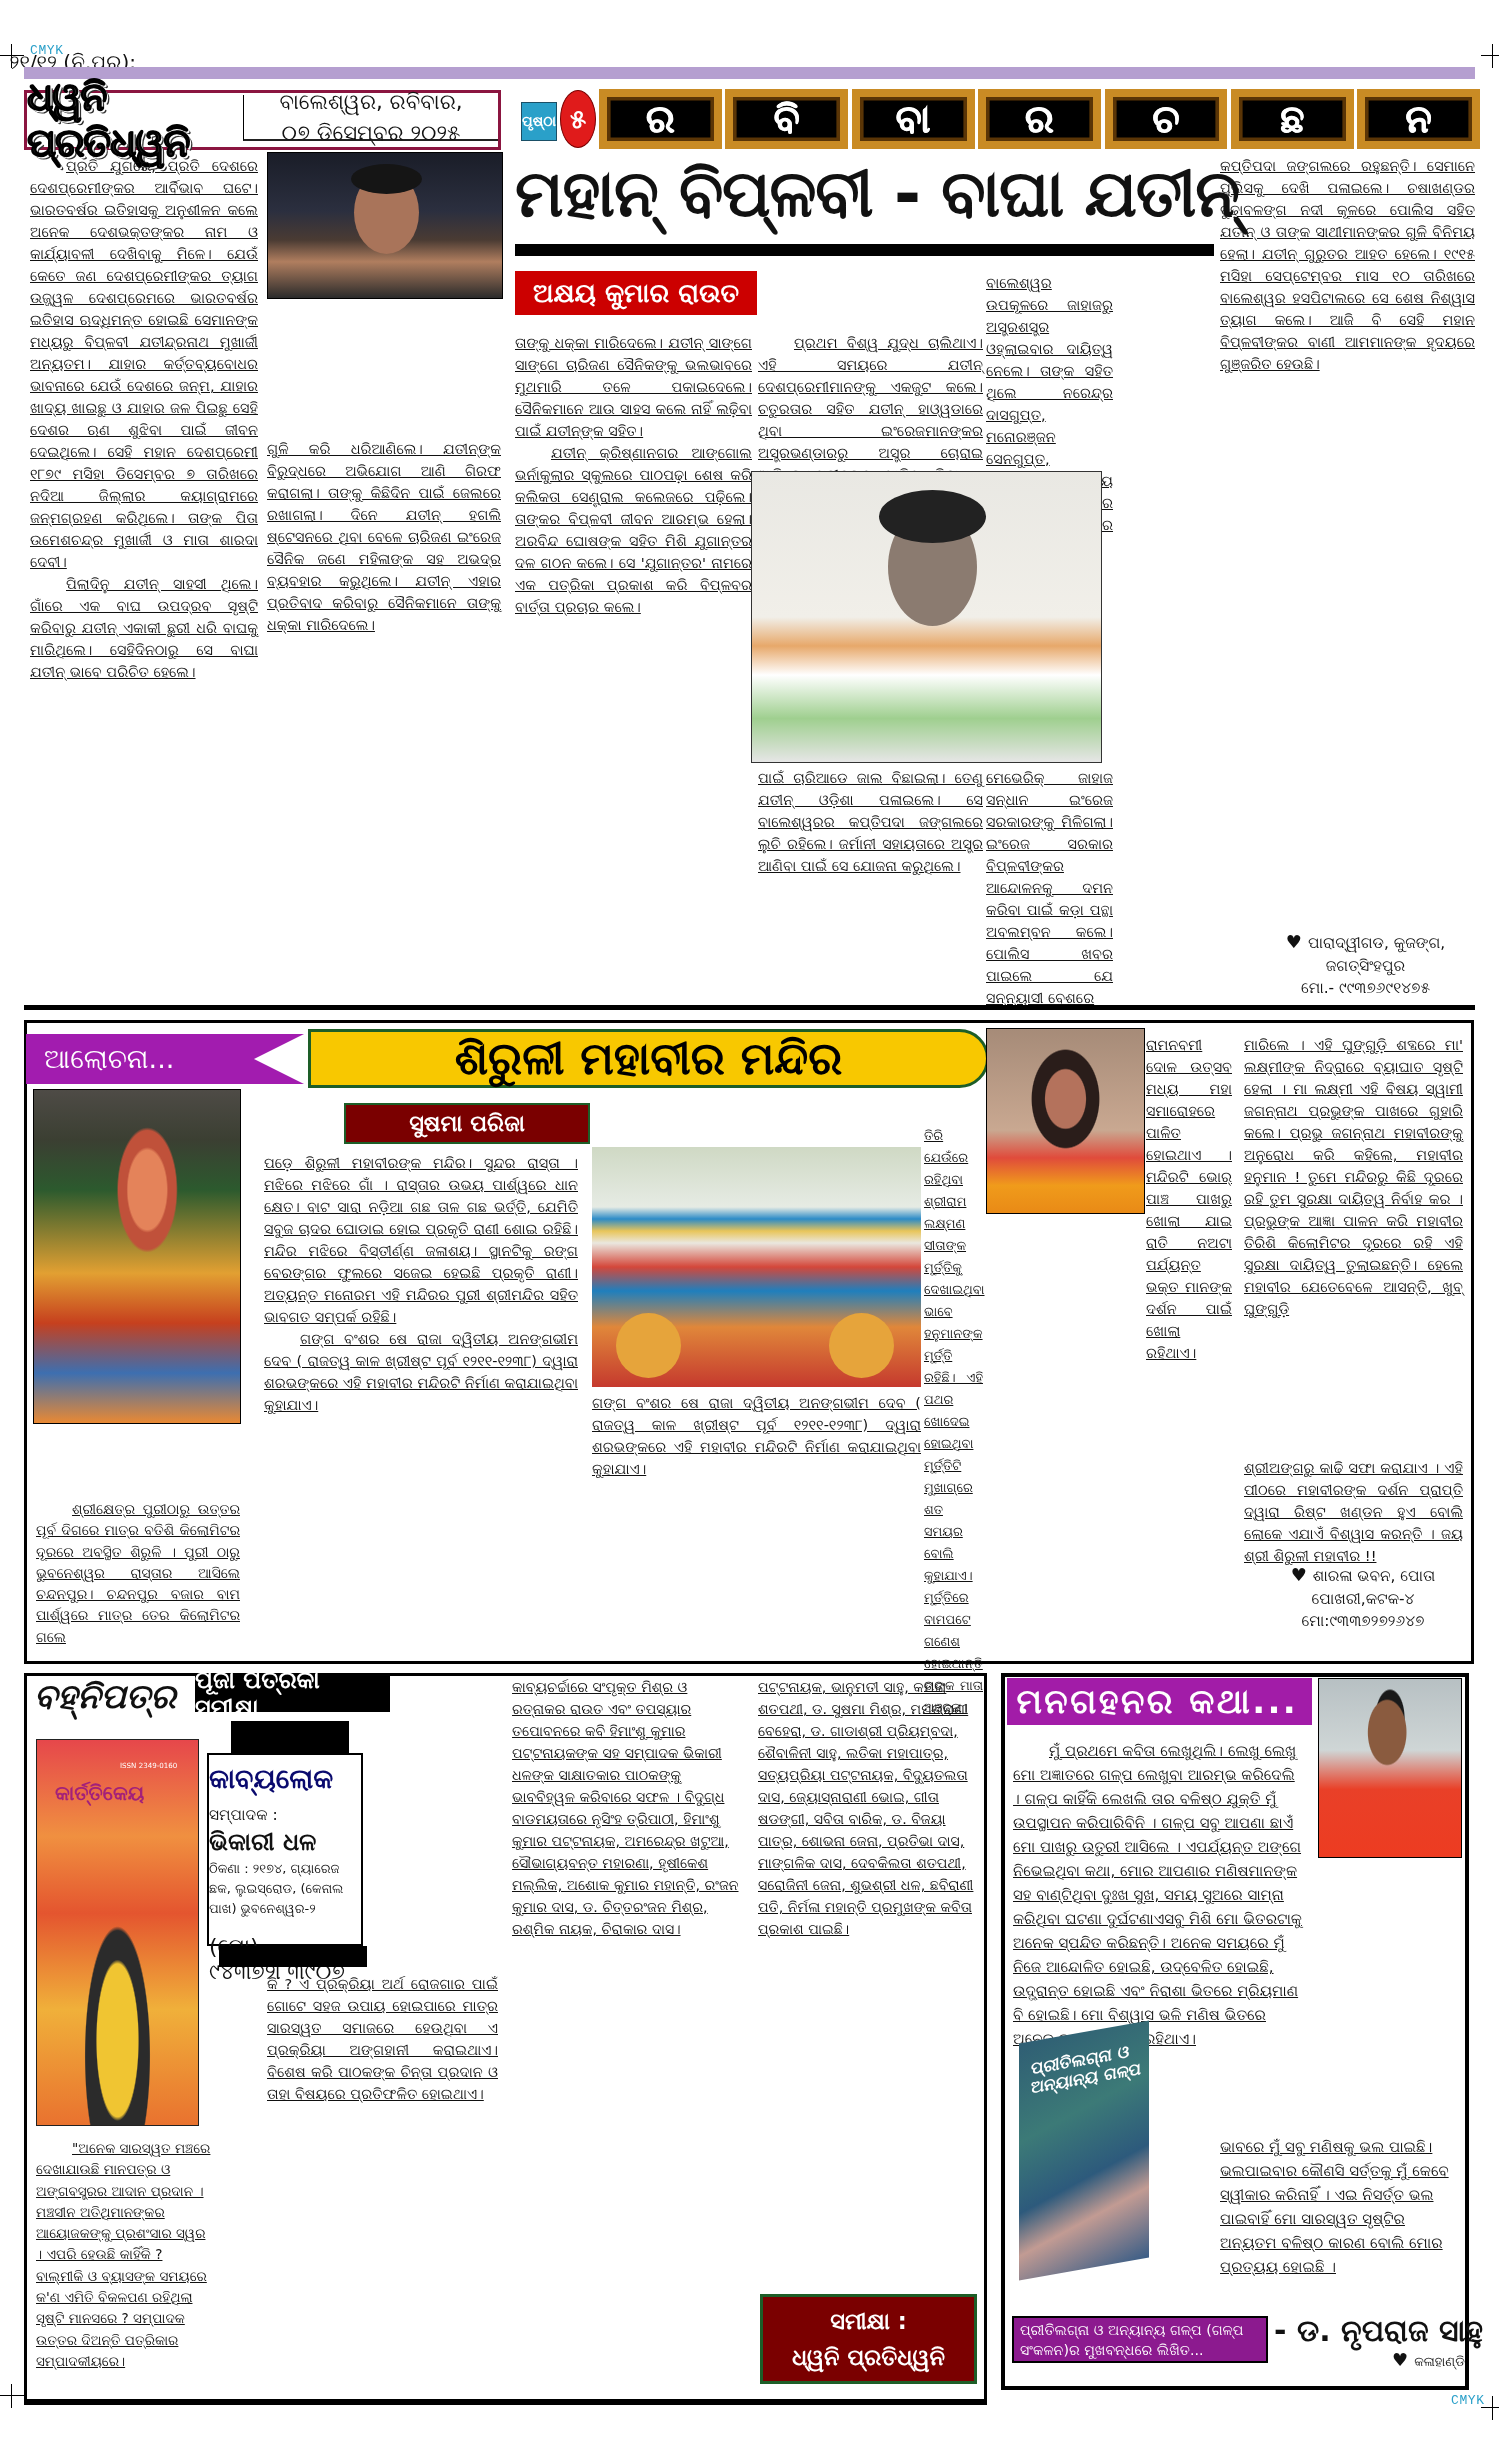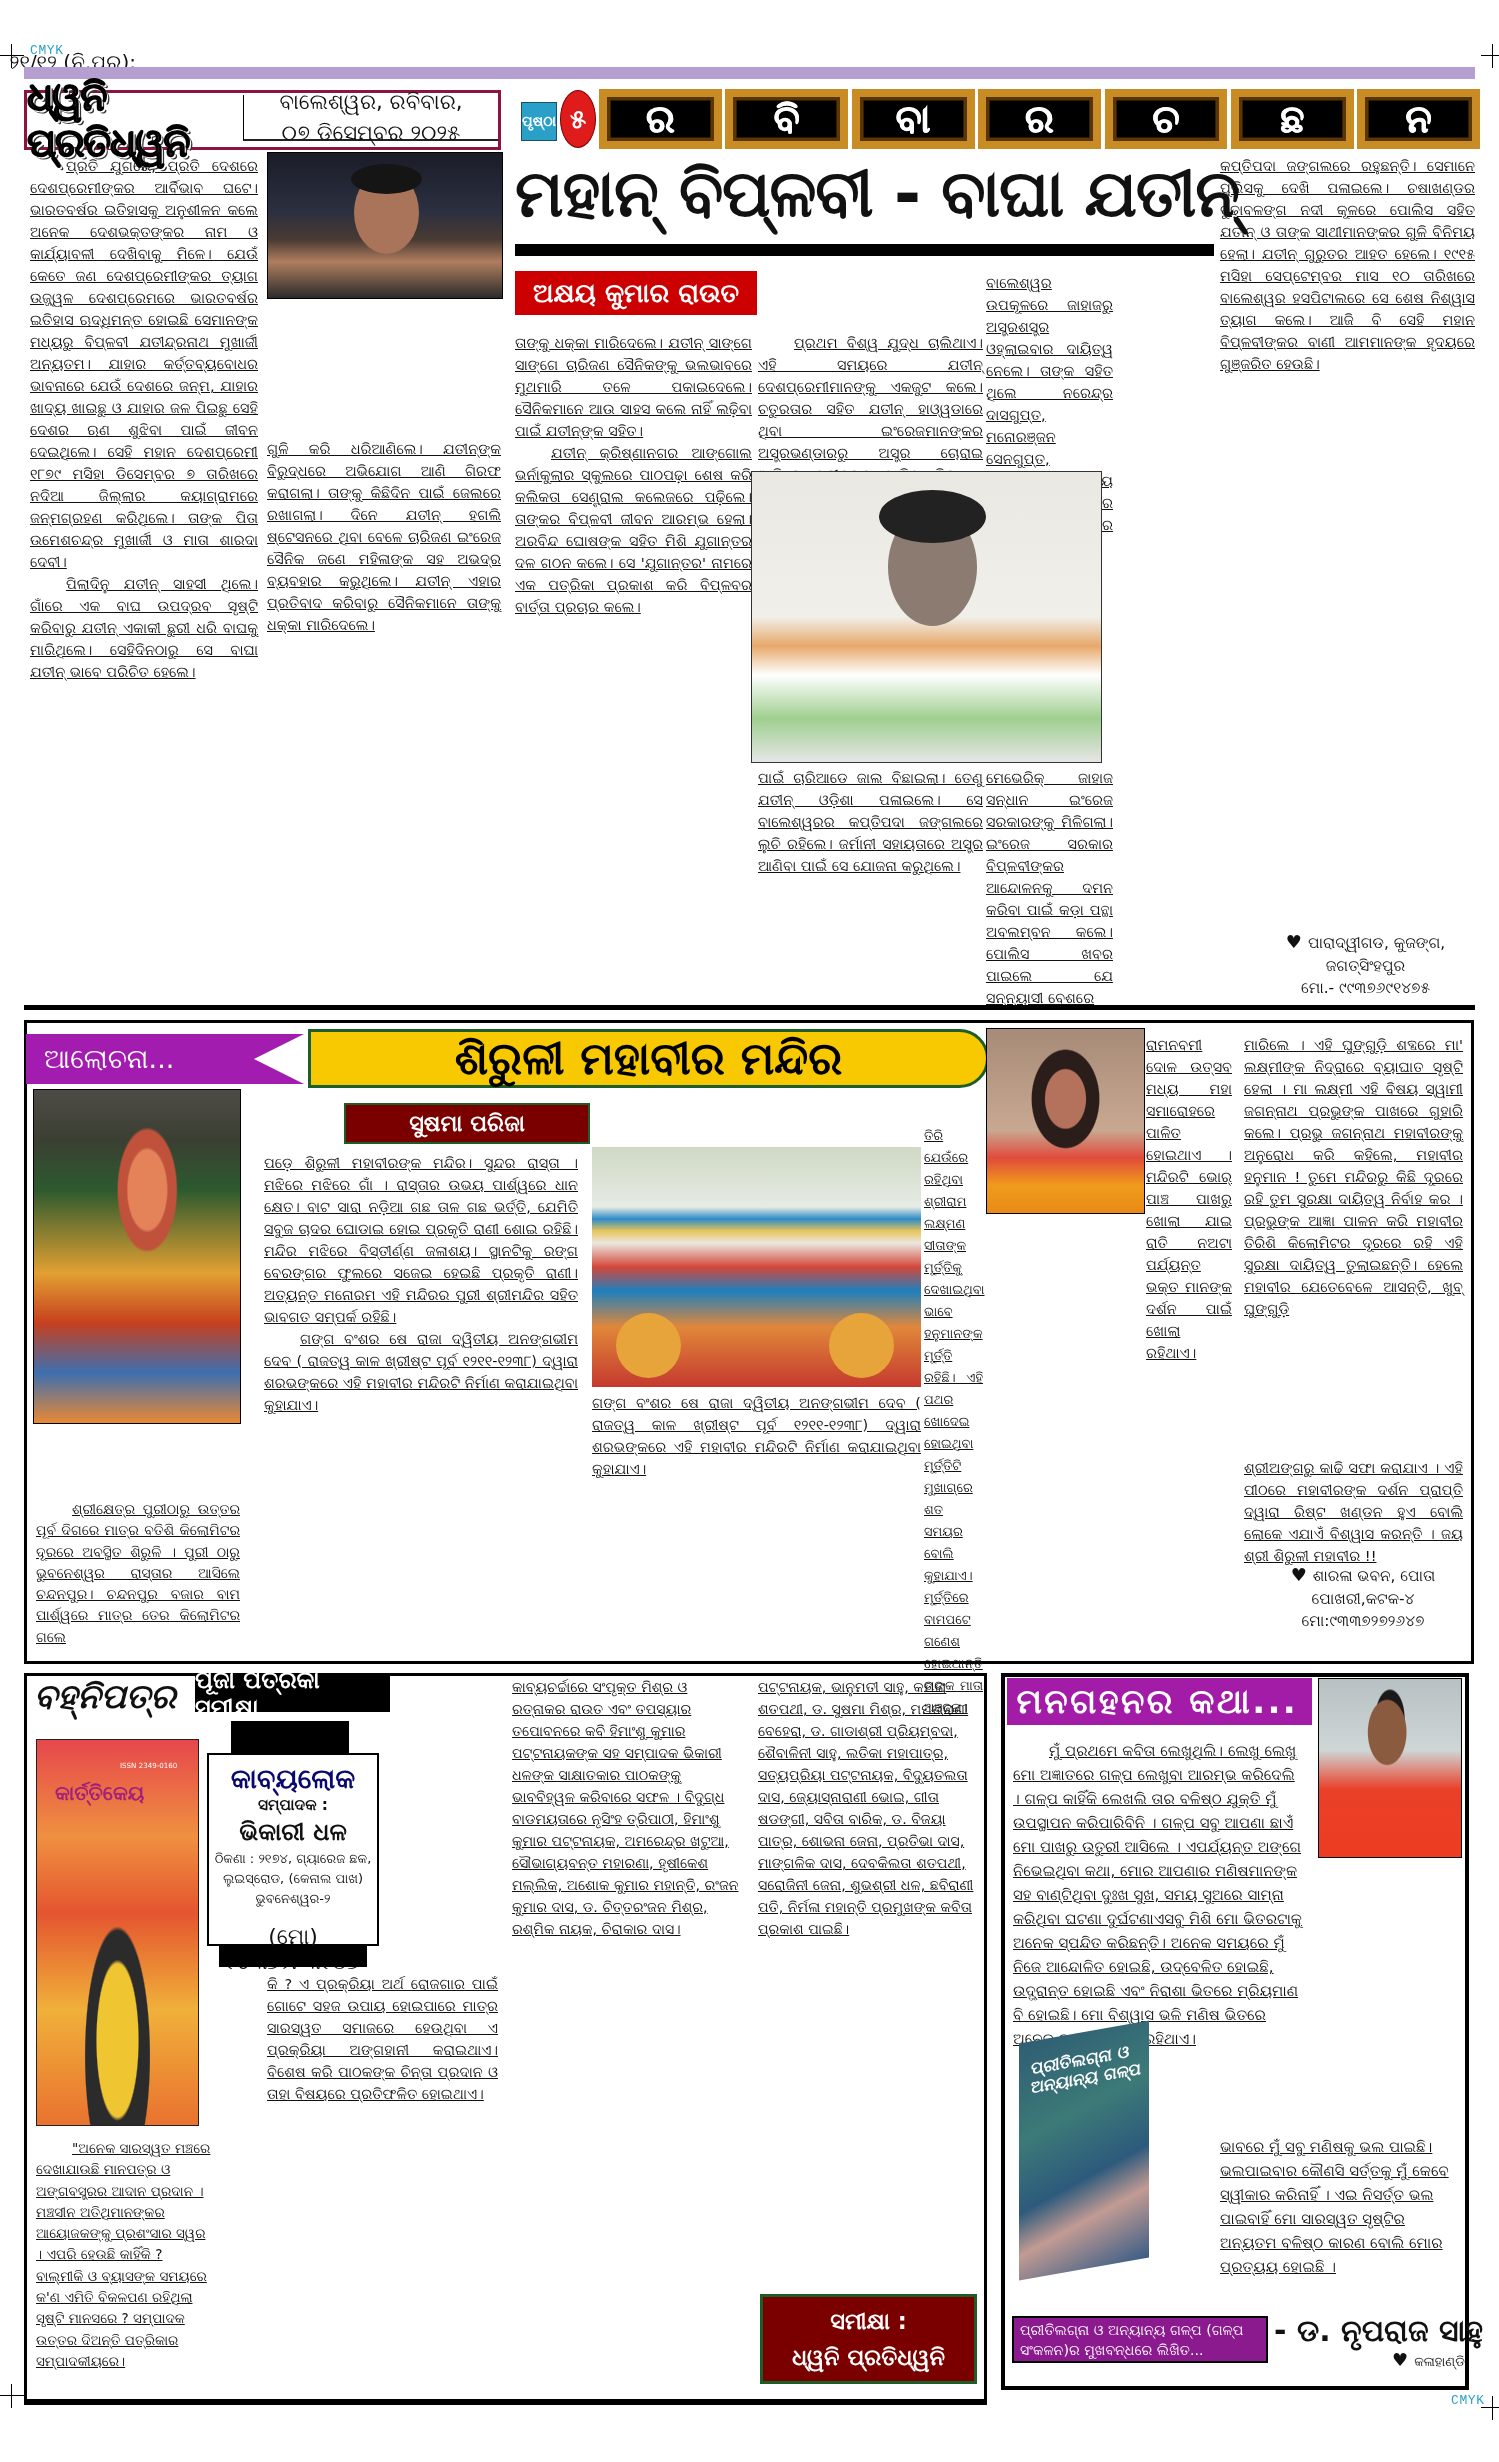--- a/index.html
+++ b/index.html
@@ -36,23 +36,23 @@
   .photo-temple{left:592px;top:1147px;width:329px;height:240px;background:linear-gradient(180deg,#cfd9c4 0%,#e6ebe4 25%,#2c8bc7 30%,#e8c55a 35%,#eae7df 40%,#d4473a 50%,#1f7fbd 60%,#e0873a 75%,#c5392e 100%);}
   .photo-lady{left:986px;top:1028px;width:157px;height:184px;background:radial-gradient(ellipse at 50% 38%,#b4725c 0 18%,#2a1d1a 19% 30%,transparent 31%),linear-gradient(180deg,#a68b78 0%,#c9a891 55%,#e04b3b 70%,#f09b1b 85%,#e98a16 100%);border:1.8px solid #000;}
   .sec3-left{left:24px;top:1673px;width:963px;height:732px;border:3.6px solid #000;box-sizing:border-box;}
   .sec3-right{left:1001px;top:1673px;width:468px;height:717px;border:4.1px solid #000;box-sizing:border-box;}
   .badrapatra{left:34px;top:1676px;width:101px;height:47px;font-size:34px;font-weight:bold;font-style:italic;}
   .puja-label{left:195px;top:1676px;width:195px;height:36px;background:#000;color:#fff;font-size:24px;font-weight:bold;display:flex;align-items:center;justify-content:center;}
   .photo-cover{left:36px;top:1739px;width:161px;height:385px;background:radial-gradient(ellipse at 50% 78%,#f0c532 0 18%,transparent 19%),radial-gradient(ellipse at 50% 82%,#2b2b2b 0 28%,transparent 29%),linear-gradient(180deg,#e6474b 0%,#f09040 25%,#e4552f 45%,#f0b03a 70%,#e9722f 100%);border:1.8px solid #222;}
   .cover-title{position:absolute;left:18px;top:41px;font-size:20px;font-weight:bold;color:#a3207a;}
   .cover-issn{position:absolute;left:83px;top:21px;font-size:7.1px;color:#fff;}
   .kavya-box-top{left:231px;top:1721px;width:118px;height:36px;background:#000;}
-  .kavya-box{left:207px;top:1753px;width:172px;height:193px;border:2.4px solid #000;background:#fff;text-align:center;box-sizing:border-box;padding-top:8.3px;}
+  .kavya-box{left:207px;top:1753px;width:156px;height:193px;border:2.4px solid #000;background:#fff;text-align:left;box-sizing:border-box;padding-top:8.3px;}
   .kavya-title{font-size:27px;font-weight:bold;color:#0a0a6e;}
-  .kavya-edlabel{font-size:15.4px;font-weight:bold;margin-top:1px;}
+  .kavya-edlabel{font-size:15.4px;font-weight:normal;margin-top:11px;}
   .kavya-editor{font-size:24px;font-weight:bold;margin-top:3.6px;}
   .kavya-addr{font-size:13px;line-height:20px;margin-top:3.6px;}
   .kavya-phone{font-size:22px;margin-top:15px;}
   .kavya-box-bottom{left:219px;top:1946px;width:148px;height:21px;background:#000;}
   .samiksha-box{left:760px;top:2294px;width:217px;height:90px;background:#7a0000;border:3.6px solid #1d5e28;color:#fff;font-size:22.5px;font-weight:bold;text-align:center;line-height:36px;box-sizing:border-box;padding-top:6px;}
   .mana-title{left:1007px;top:1678px;width:305px;height:47px;background:#a21ca8;color:#fff;font-size:34px;font-weight:bold;display:flex;align-items:center;padding-left:9.5px;letter-spacing:2.4px;box-sizing:border-box;}
   .photo-nrupa{left:1318px;top:1678px;width:142px;height:178px;background:radial-gradient(ellipse at 48% 30%,#8a5b3f 0 18%,transparent 19%),radial-gradient(ellipse at 50% 22%,#1a1a1a 0 14%,transparent 15%),linear-gradient(180deg,#b7c0c3 0%,#cfd6d6 40%,#e94028 62%,#ed3c21 100%);border:1.8px solid #000;}
   .photo-book{left:1019px;top:2032px;width:130px;height:237px;background:linear-gradient(160deg,#2f5e74 0%,#3c7a77 35%,#2d5a7c 60%,#c29b93 75%,#3a5d86 100%);transform:skewY(-10deg);}
   .book-title{position:absolute;left:12px;top:18px;font-size:16.6px;font-weight:bold;color:#fff;}
   .book-caption{left:1012px;top:2316px;width:256px;height:47px;background:#8c1a8f;border:2.4px solid #000;color:#fff;font-size:14.2px;line-height:20px;padding:2.4px 6px;box-sizing:border-box;}

